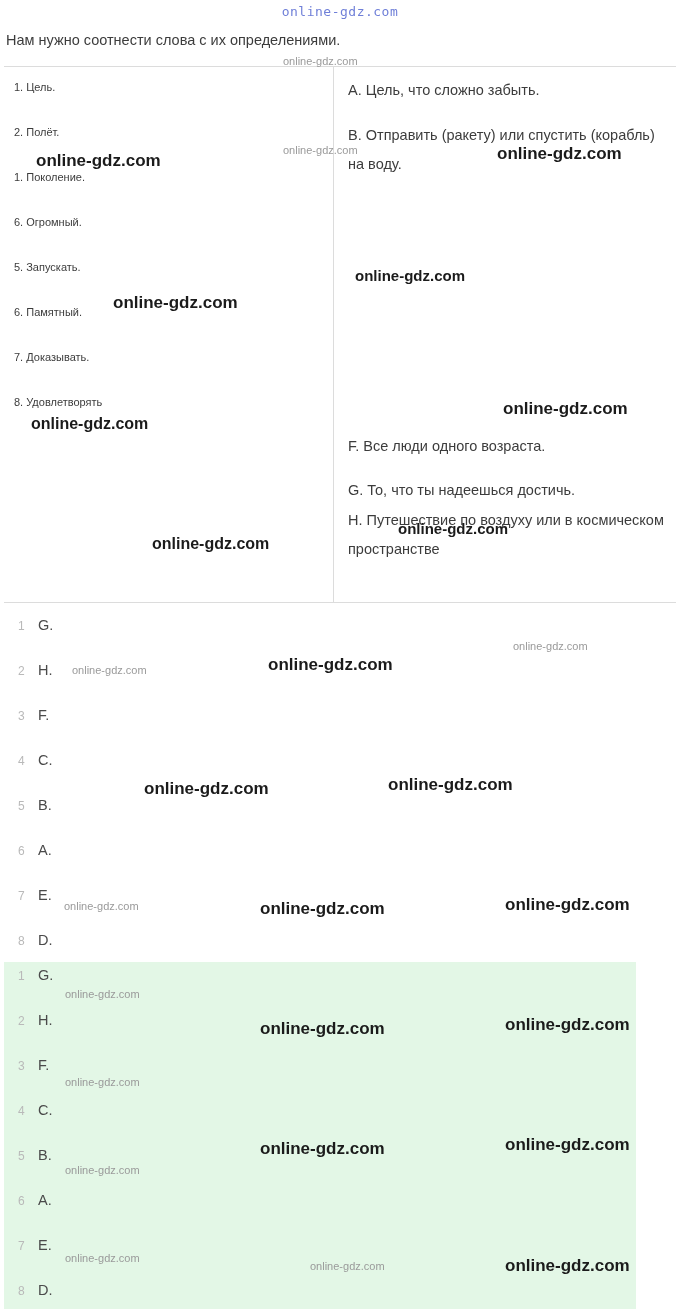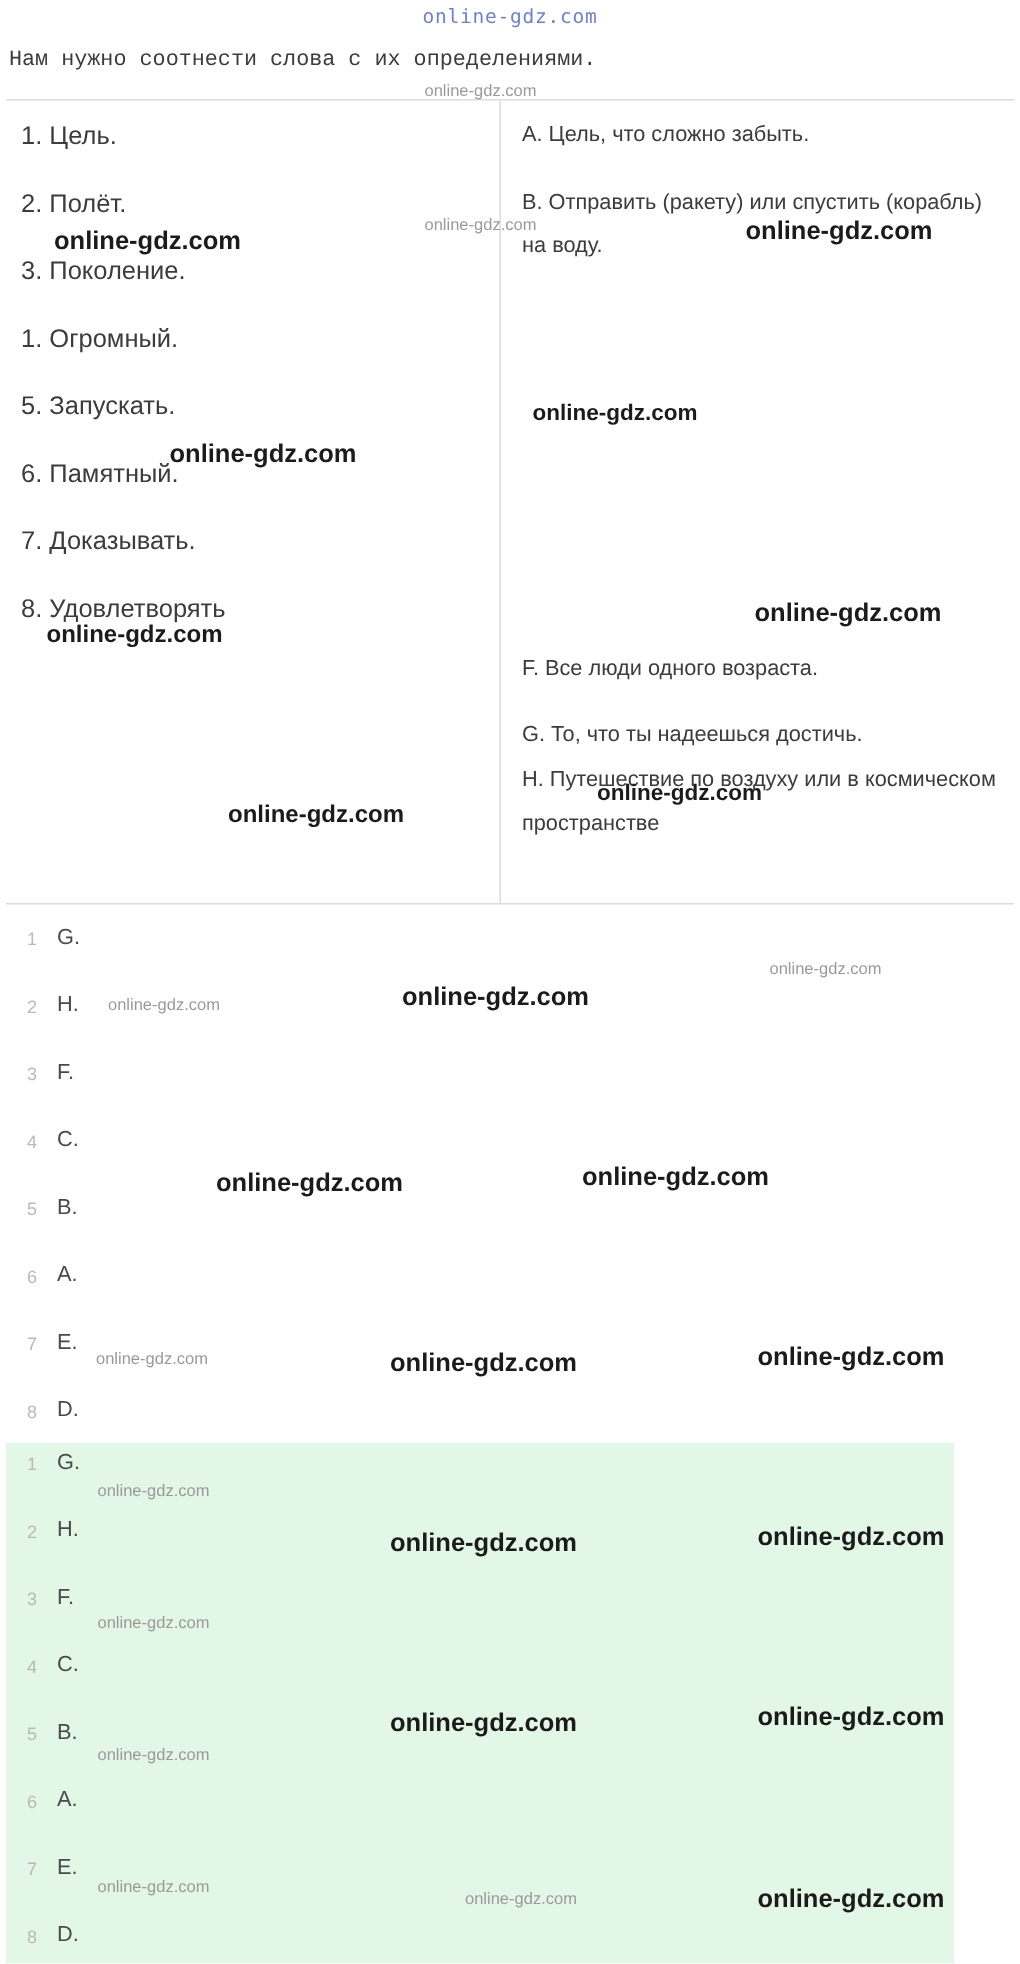--- a/index.html
+++ b/index.html
@@ -32,21 +32,20 @@
     color: #6f7fd8;
     letter-spacing: 0.5px;
   }
   
   .task-heading {
     position: absolute;
     top: 32px;
     left: 6px;
     font-size: 14.5px;
     color: #3c3c3c;
-    font-family: Liberation Mono, monospace;
   }
   
   .match-table {
     position: absolute;
     top: 66px;
     left: 4px;
     width: 672px;
     height: 537px;
     border-top: 1px solid #dcdcdc;
     border-bottom: 1px solid #dcdcdc;
@@ -65,21 +64,21 @@
     position: absolute;
     top: 0;
     left: 330px;
     width: 342px;
     height: 100%;
     box-sizing: border-box;
   }
   .left-item {
     position: absolute;
     left: 10px;
-    font-size: 17px;
+    font-size: 11px;
     color: #3c3c3c;
     white-space: nowrap;
   }
   .right-item {
     position: absolute;
     left: 14px;
     width: 322px;
     font-size: 14.5px;
     line-height: 29px;
     color: #3c3c3c;
@@ -139,22 +138,22 @@
 <div class="page">
 
   <div class="site-logo">online-gdz.com</div>
 
   <div class="task-heading">Нам нужно соотнести слова с их определениями.</div>
 
   <div class="match-table">
     <div class="col-left">
       <div class="left-item" style="top:14px">1. Цель.</div>
       <div class="left-item" style="top:59px">2. Полёт.</div>
-      <div class="left-item" style="top:104px">3. Поколение.</div>
-      <div class="left-item" style="top:149px">1. Огромный.</div>
+      <div class="left-item" style="top:104px">1. Поколение.</div>
+      <div class="left-item" style="top:149px">6. Огромный.</div>
       <div class="left-item" style="top:194px">5. Запускать.</div>
       <div class="left-item" style="top:239px">6. Памятный.</div>
       <div class="left-item" style="top:284px">7. Доказывать.</div>
       <div class="left-item" style="top:329px">8. Удовлетворять</div>
     </div>
     <div class="col-right">
       <div class="right-item" style="top:9px">A. Цель, что сложно забыть.</div>
       <div class="right-item" style="top:54px">B. Отправить (ракету) или спустить (корабль) на воду.</div>
       <div class="right-item" style="top:365px">F. Все люди одного возраста.</div>
       <div class="right-item" style="top:439px">H. Путешествие по воздуху или в космическом пространстве</div>

